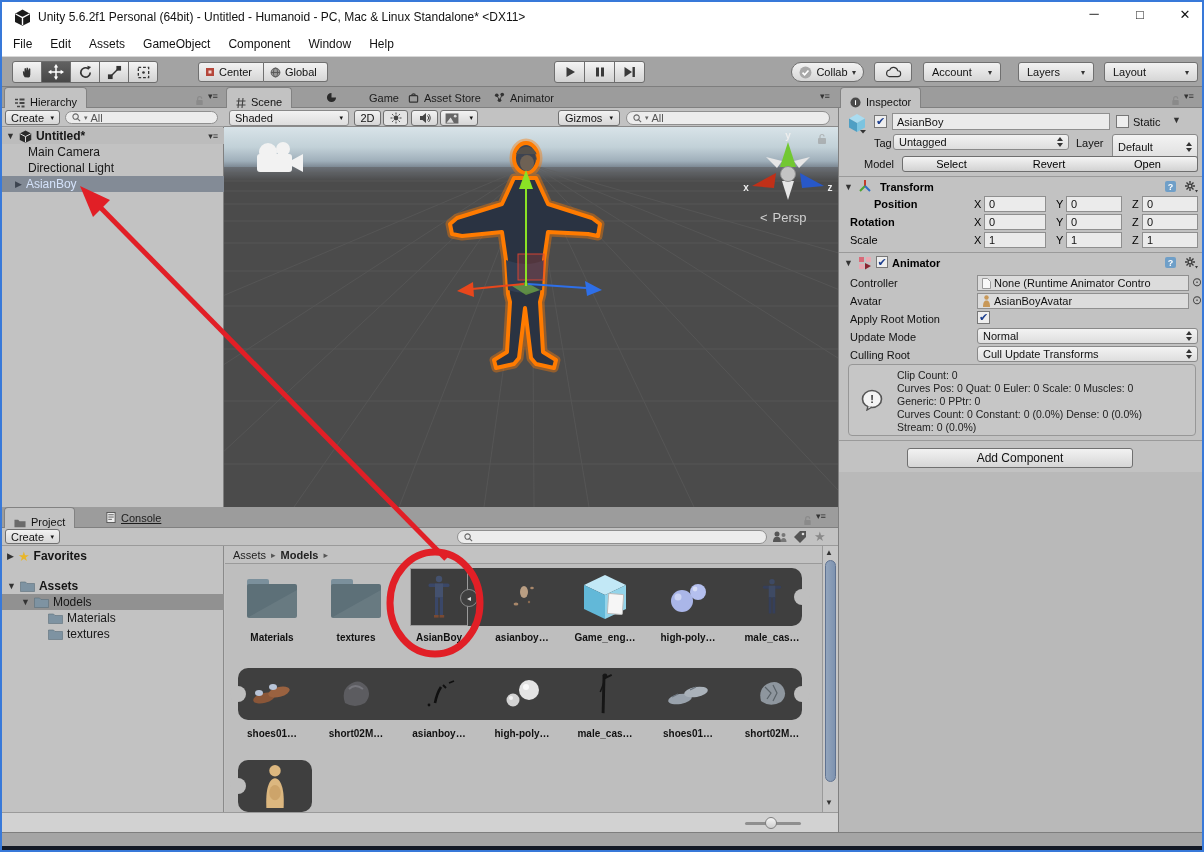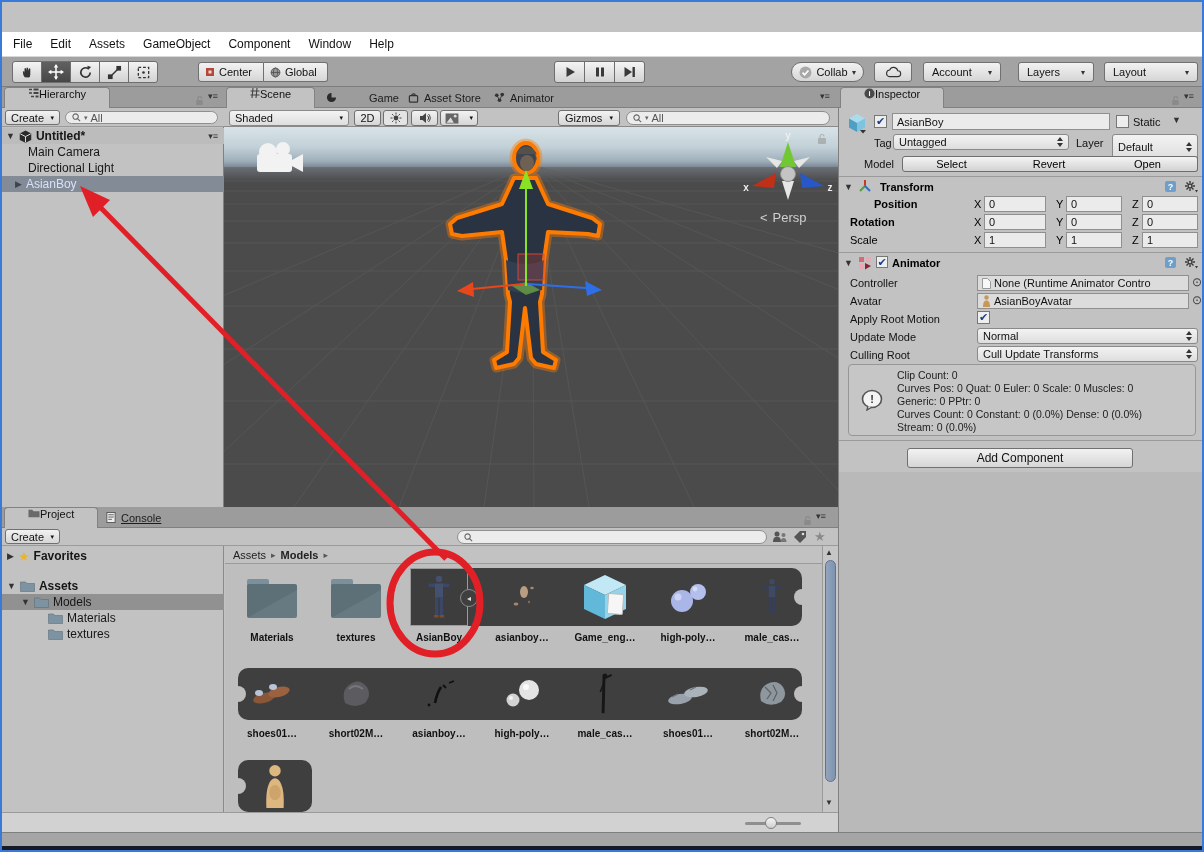--- a/index.html
+++ b/index.html
@@ -16,21 +16,21 @@
           background:linear-gradient(#f2f2f2,#d6d6d6);
           display:flex; align-items:center; font-size:11px; color:#111; }
   .pill { background:#ececec; border:1px solid #8f8f8f; border-radius:9px;
           display:flex; align-items:center; font-size:11px; color:#555; padding:0 6px; gap:3px; }
   .tf   { background:#ebebeb; border:1px solid #8f8f8f; display:flex; align-items:center;
           font-size:11px; color:#111; padding:0 4px; overflow:hidden; white-space:nowrap; }
   .enum { background:linear-gradient(#f3f3f3,#dedede); border:1px solid #898989; border-radius:3px;
           display:flex; align-items:center; justify-content:space-between;
           font-size:11px; color:#111; padding:0 5px; overflow:hidden; white-space:nowrap; }
   .tab  { position:absolute; height:21px; background:#c2c2c2; border:1px solid #828282; border-bottom:none;
-          border-radius:4px 4px 0 0; display:flex; align-items:flex-start; padding:0 23px;
+          border-radius:4px 4px 0 0; display:flex; align-items:flex-end; gap:5px; padding:0 9px;
           font-size:11px; color:#111; }
   .tabghost { position:absolute; height:21px; display:flex; align-items:center; gap:5px;
           padding:0 6px; font-size:11px; color:#1c1c1c; }
   .tabbar { background:#9c9c9c; border-bottom:1px solid #808080; }
   .hrow { position:absolute; left:0; width:222px; height:16px; display:flex; align-items:center;
           font-size:12px; color:#161616; gap:4px; }
   .updn { display:flex; flex-direction:column; align-items:center; line-height:0; gap:2px; }
   .tri-u { width:0; height:0; border-left:3px solid transparent; border-right:3px solid transparent;
            border-bottom:4px solid #333; }
   .tri-d { width:0; height:0; border-left:3px solid transparent; border-right:3px solid transparent;
@@ -43,20 +43,32 @@
   .notch { position:absolute; width:16px; height:16px; border-radius:50%; background:#bebebe; }
   .menu-item { padding:3px 9px; font-size:12px; color:#111; }
   .overlay { pointer-events:none; z-index:60; }
   svg text { font-family:"Liberation Sans", sans-serif; }
 </style>
 </head>
 <body>
 
 <div id="win">
 
+  <div class="abs" style="left:0;top:0;width:1200px;height:30px;background:#fff;">
+    <span class="abs" style="left:12px;top:7px;">
+      <svg width="17" height="17" viewBox="0 0 17 17">
+          <polygon points="8.5,0.5 16,4.7 16,13 8.5,16.8 1,13 1,4.7" fill="#1a1a1a"></polygon>
+          <path d="M8.5,8.6 L8.5,16 M8.5,8.6 L1.6,5 M8.5,8.6 L15.4,5" stroke="#fff" stroke-width="1.4" fill="none"></path>
+        </svg>
+    </span>
+    <span class="abs t12" style="left:36px;top:8px;color:#111;">Unity 5.6.2f1 Personal (64bit) - Untitled - Humanoid - PC, Mac &amp; Linux Standalone* &lt;DX11&gt;</span>
+    <span class="abs" style="left:1072px;top:4px;width:40px;height:22px;text-align:center;font-size:13px;color:#111;">─</span>
+    <span class="abs" style="left:1118px;top:5px;width:40px;height:22px;text-align:center;font-size:13px;color:#111;">□</span>
+    <span class="abs" style="left:1163px;top:5px;width:40px;height:22px;text-align:center;font-size:13px;color:#111;">✕</span>
+  </div>
 
   <div class="abs fx" style="left:0;top:30px;width:1200px;height:25px;background:#fff;border-bottom:1px solid #d8d8d8;padding-left:2px;">
     <span class="menu-item">File</span>
     <span class="menu-item">Edit</span>
     <span class="menu-item">Assets</span>
     <span class="menu-item">GameObject</span>
     <span class="menu-item">Component</span>
     <span class="menu-item">Window</span>
     <span class="menu-item">Help</span>
   </div>

